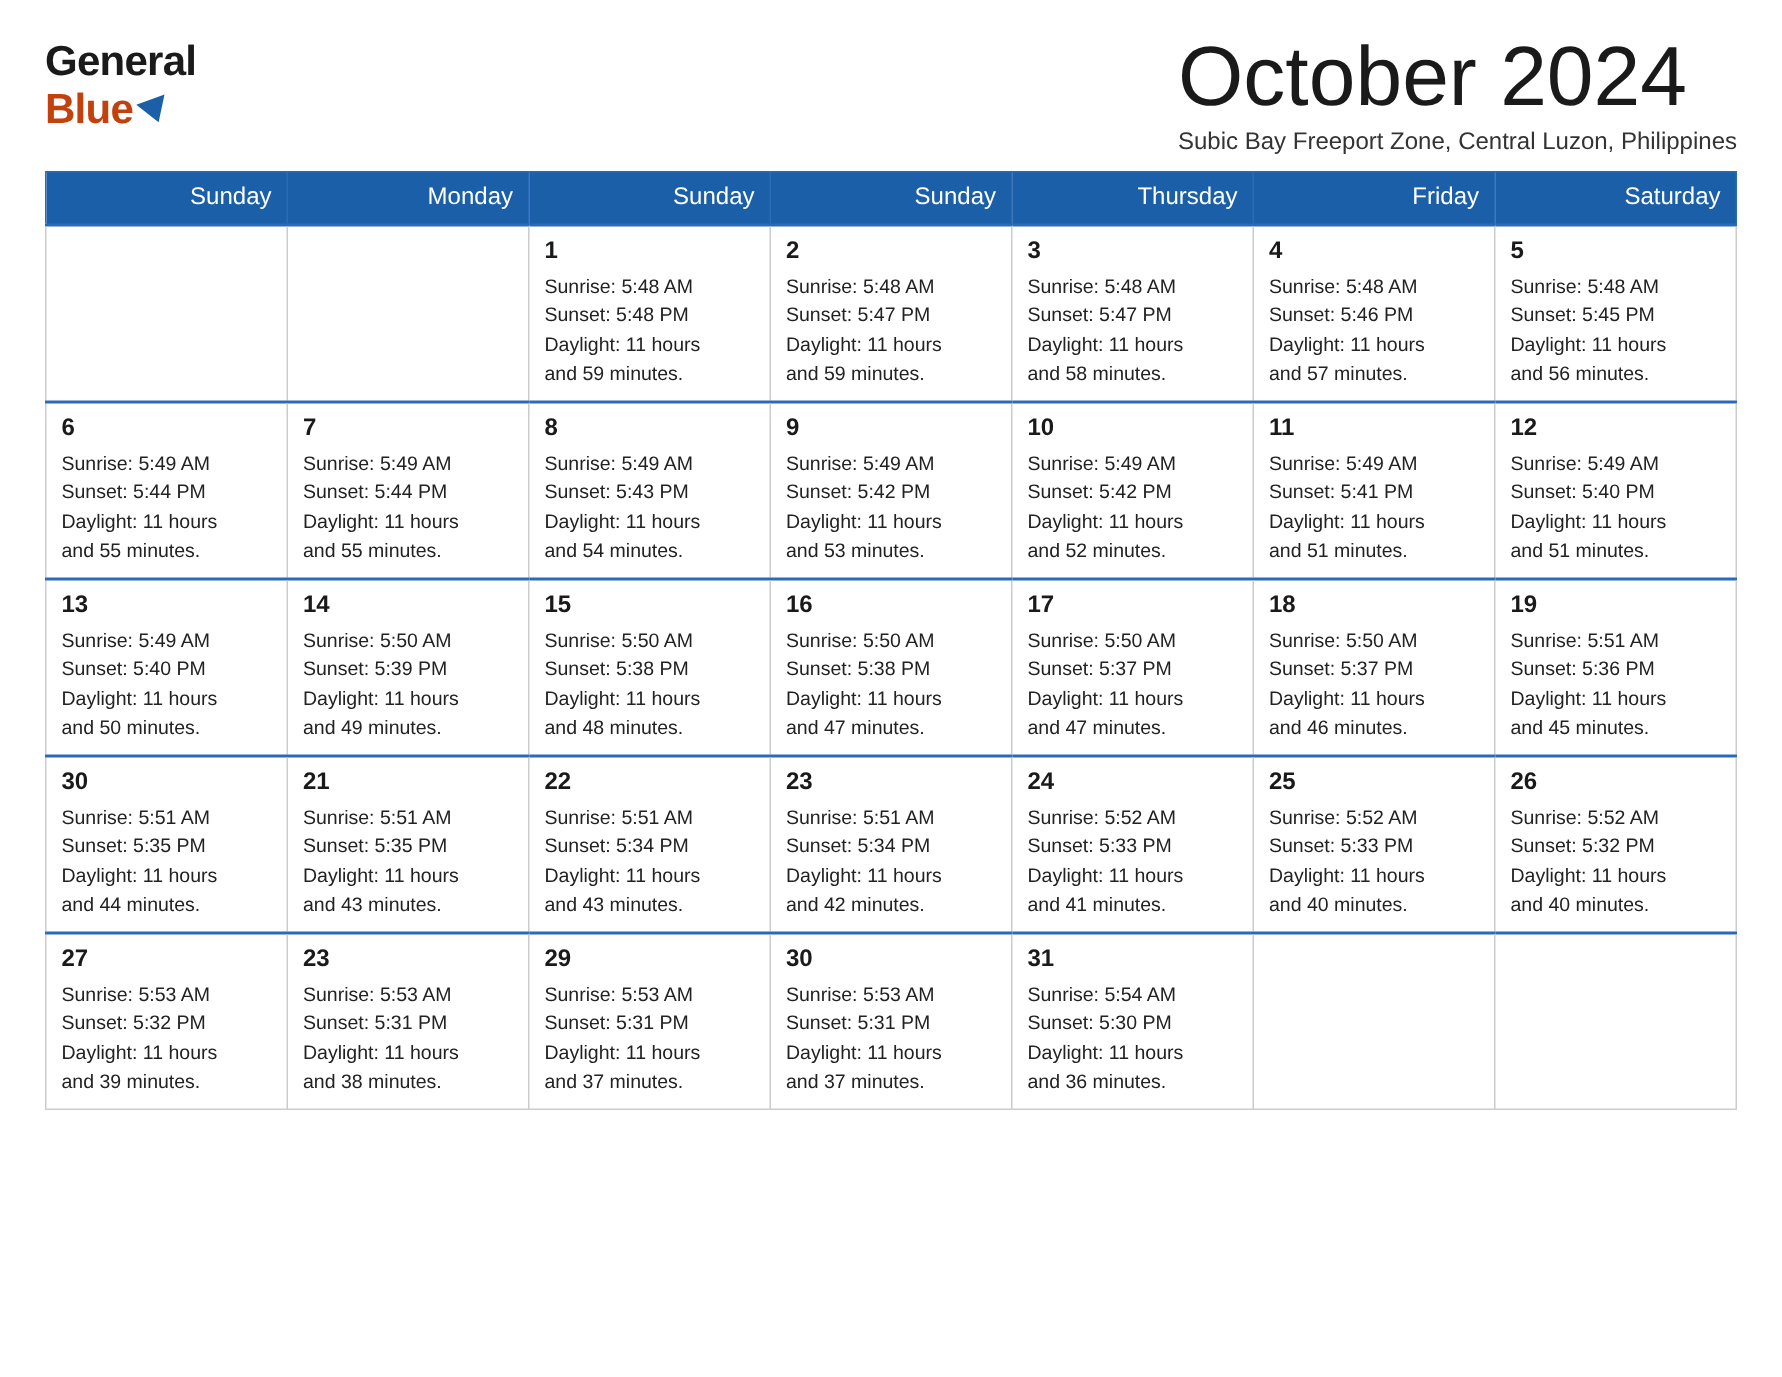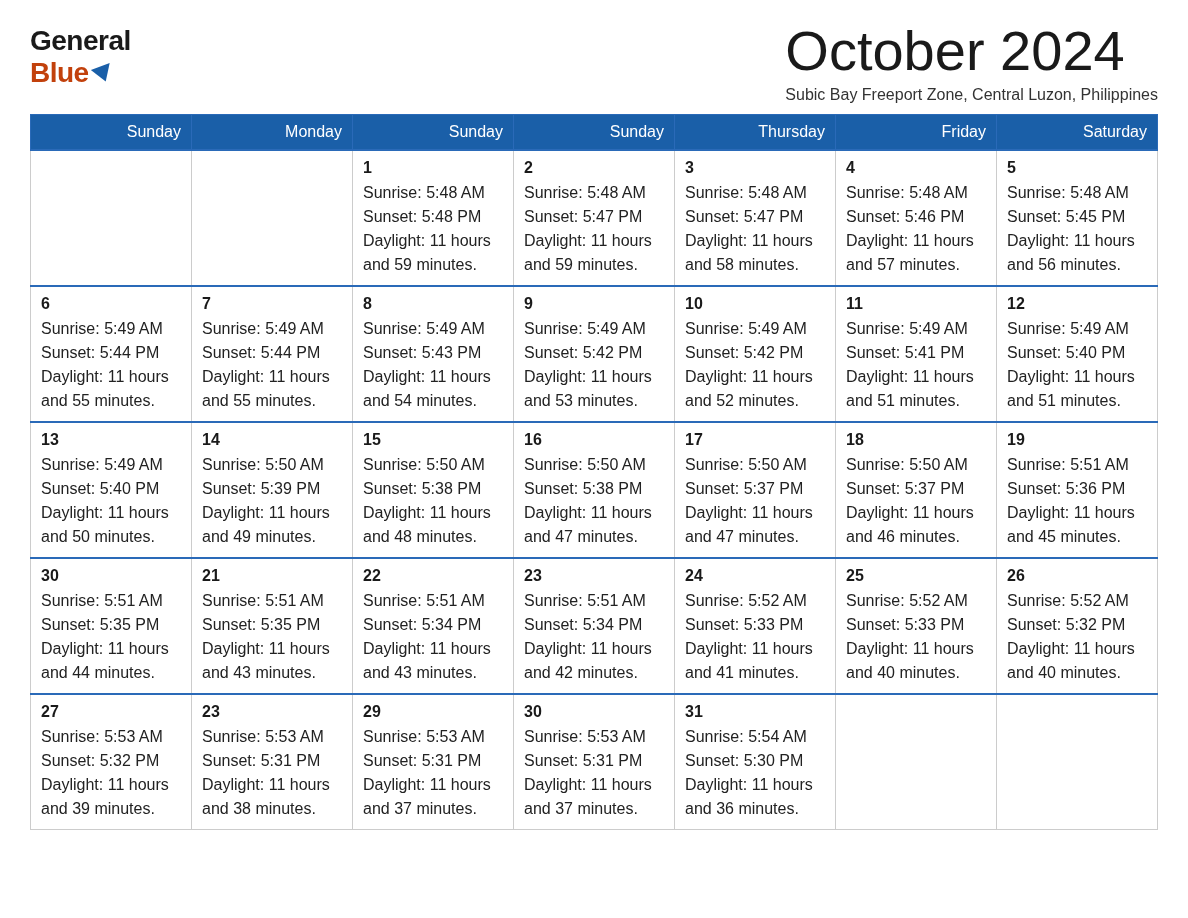--- a/index.html
+++ b/index.html
@@ -85,21 +85,21 @@
       color: #222;
       border-top: 2px solid #2a6ab8;
     }
     .day-number {
       font-size: 16px;
       font-weight: bold;
       color: #1a1a1a;
       margin-bottom: 4px;
     }
     .day-info {
-      font-size: 16px;
+      font-size: 13px;
       color: #222;
       line-height: 1.5;
     }
     .empty-cell {
       background: #fff;
     }
   </style>
 </head>
 <body>
 

